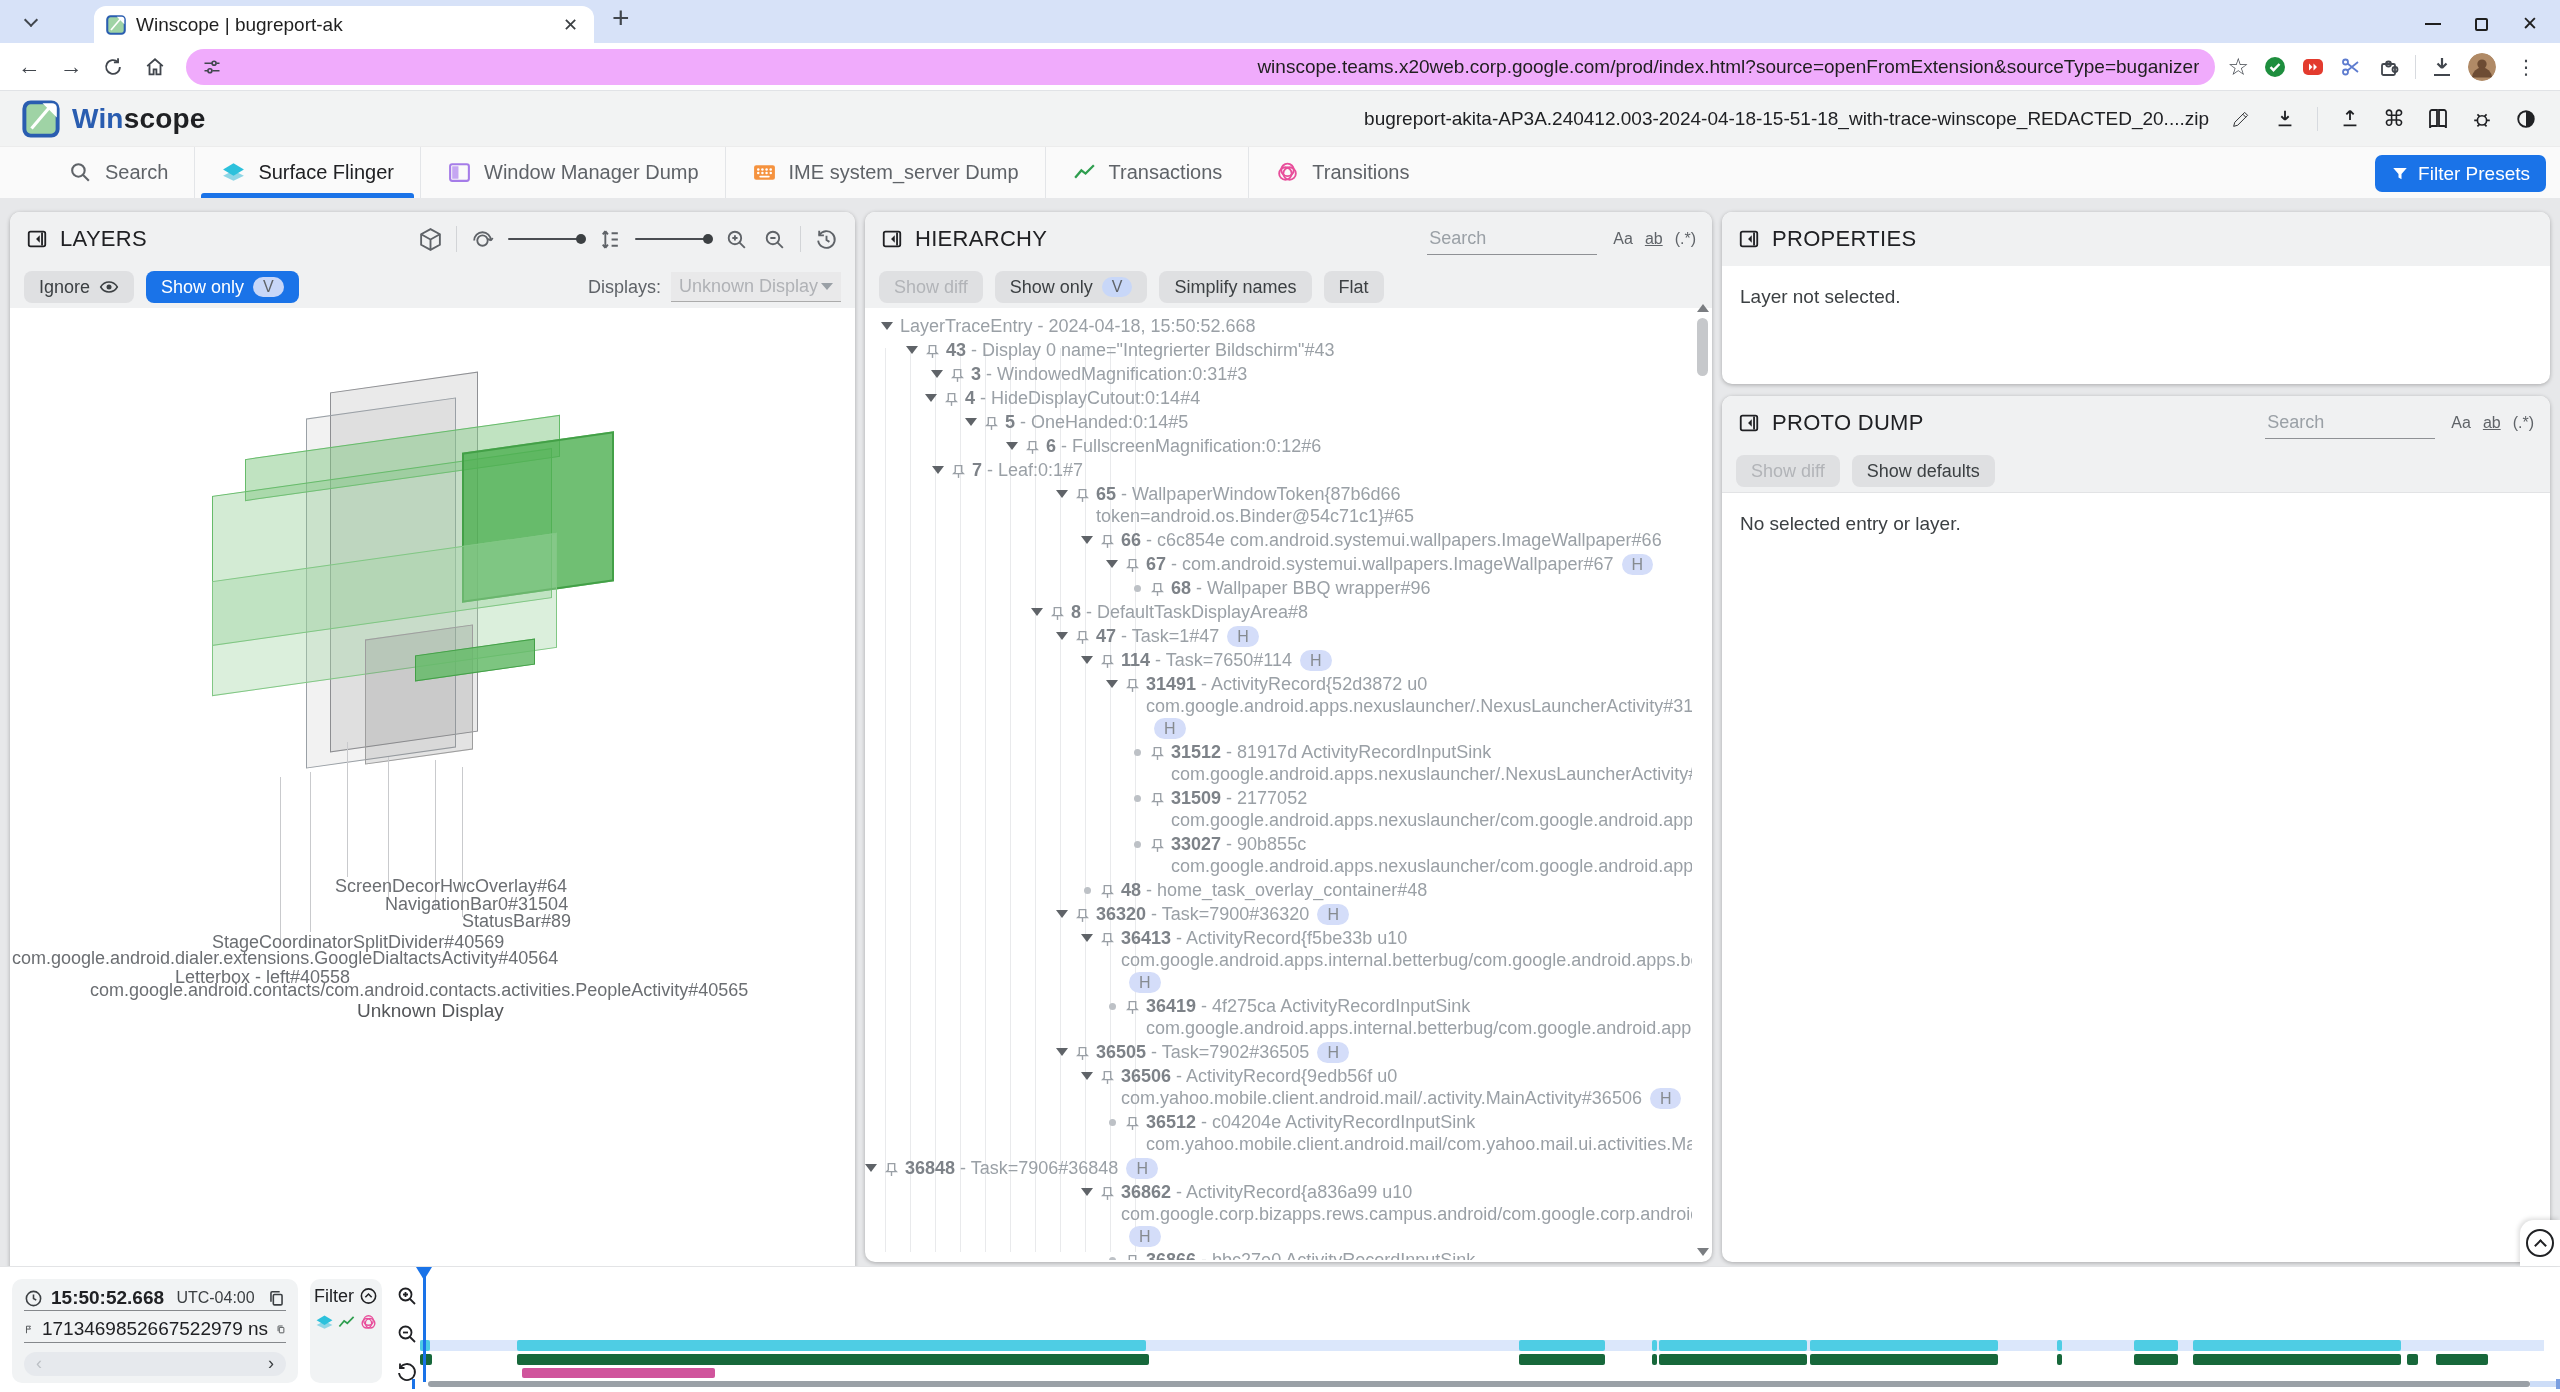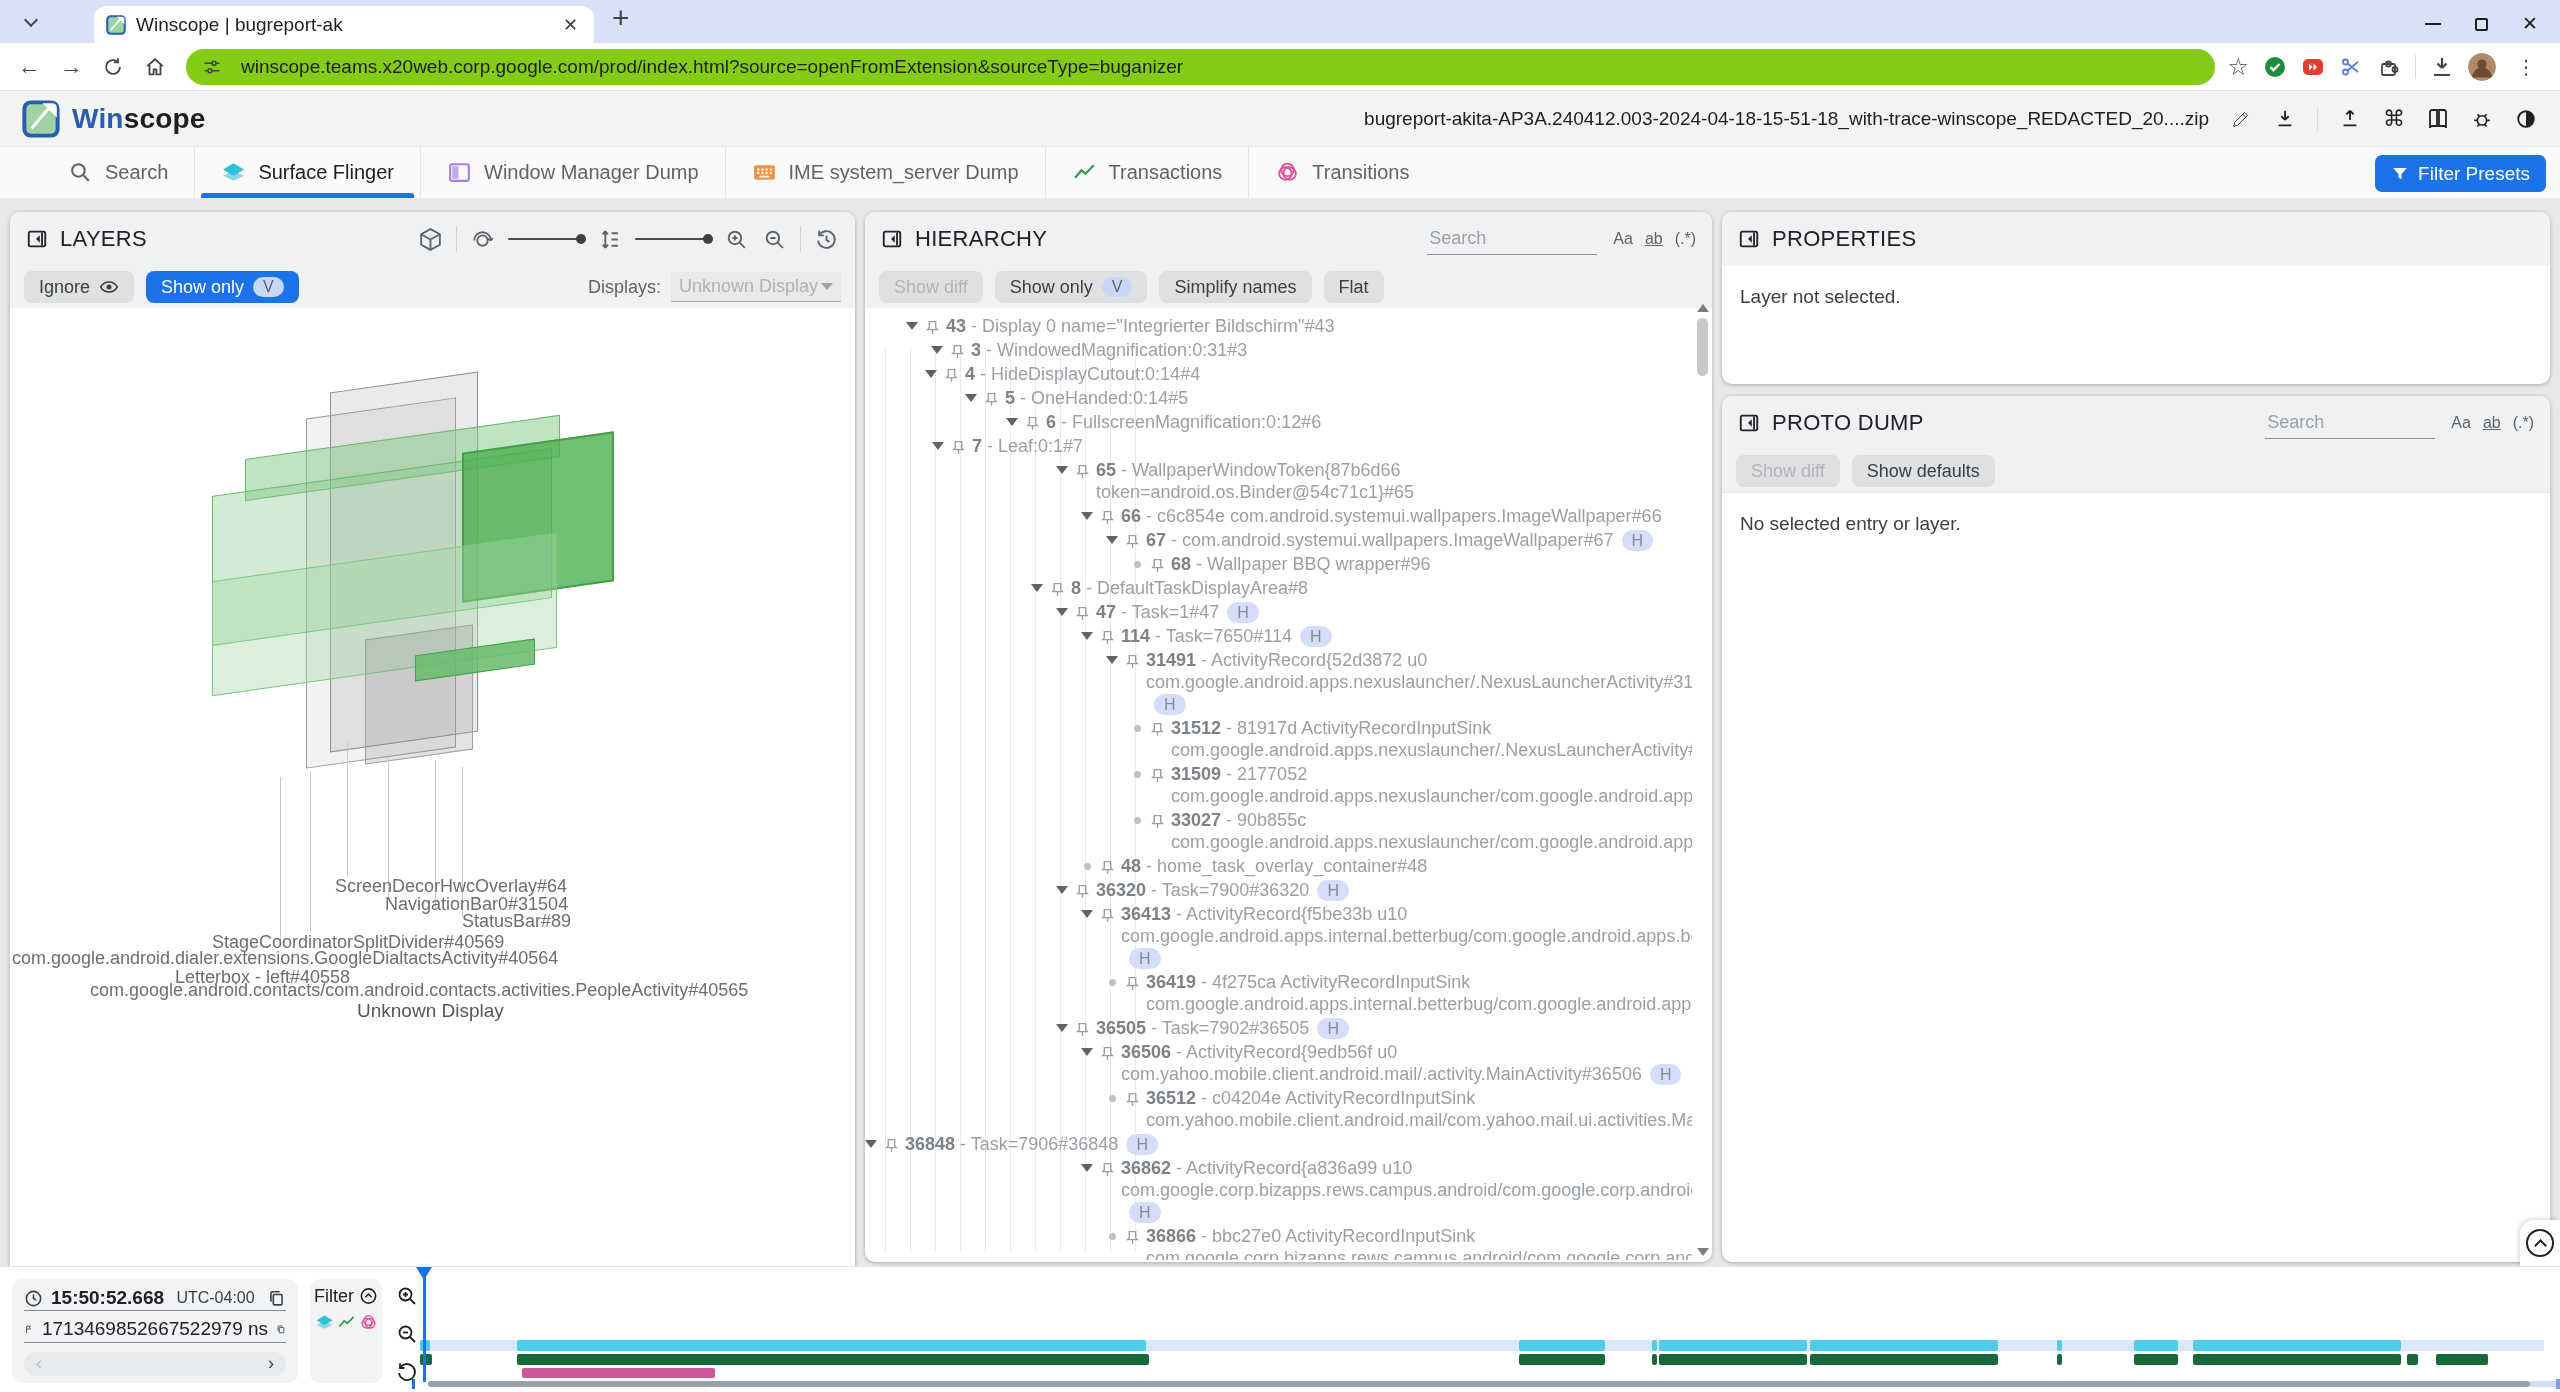--- a/index.html
+++ b/index.html
@@ -14,21 +14,21 @@
   .chrome-tab .t-title{flex:1;font-size:19px;color:#1f1f1f;white-space:nowrap;overflow:hidden;margin-left:10px;}
   .tab-close{font-size:18px;color:#3c4043;padding:0 4px;}
   .newtab{font-size:30px;color:#41464d;margin:0 0 8px 18px;font-weight:300;}
   .winctl{margin-left:auto;display:flex;gap:34px;align-items:center;padding:0 22px 12px 0;color:#1f1f1f;}
   .wc-min{width:16px;height:2px;background:#1f1f1f;}
   .wc-max{width:13px;height:13px;border:2px solid #1f1f1f;border-radius:2px;}
   .wc-close{font-size:19px;line-height:14px;}
 
   .toolbar{position:absolute;top:43px;left:0;right:0;height:48px;background:#fff;border-bottom:1px solid #e1e3e6;display:flex;align-items:center;padding:0 10px;gap:4px;}
   .nav-btn{width:38px;height:38px;display:flex;align-items:center;justify-content:center;font-size:23px;color:#41464d;}
-  .url-pill{flex:1;height:36px;background:#84cc16;border-radius:18px;display:flex;align-items:center;padding:0 16px;margin:0 8px;gap:19px;}
+  .url-pill{flex:1;height:36px;background:#f0abfc;border-radius:18px;display:flex;align-items:center;padding:0 16px;margin:0 8px;gap:12px;justify-content:space-between;}
   .url-text{font-size:19px;color:#1f1f1f;white-space:nowrap;overflow:hidden;}
   .ext-row{display:flex;align-items:center;gap:14px;padding-right:8px;}
   .tb-sep{width:1px;height:24px;background:#d7dadf;}
   .icon20{width:24px;height:24px;display:inline-block;}
   .avatar{width:28px;height:28px;border-radius:50%;overflow:hidden;}
   .kebab{font-size:20px;color:#41464d;padding:0 6px;}
 
   
   .app-header{position:absolute;top:91px;left:0;right:0;height:55px;background:#f2f3f3;display:flex;align-items:center;padding:0 22px;}
   .logo{width:38px;height:38px;}
@@ -487,20 +487,25 @@
           </button>
         <button class="chip">
             <span>Simplify names</span>
           </button>
         <button class="chip">
             <span>Flat</span>
           </button>
       </div>
       <div class="tree" id="tree">
         <div class="guides"></div>
+      <div class="trow" style="padding-left: 16px;">
+    <span class="caret"></span>
+
+    <span class="tbody2"> <span class="ttext">LayerTraceEntry - 2024-04-18, 15:50:52.668</span></span>
+  </div>
           <div class="trow" style="padding-left: 41px;">
     <span class="caret"></span>
     <span class="pin"><svg viewBox="0 0 14 14" width="15" height="15">
                 <path d="M4 1.5 h6 v6 l1.5 1.5 h-9 L4 7.5 Z" fill="none" stroke="#9aa0a6" stroke-width="1.3"></path>
                 <line x1="7" y1="9.2" x2="7" y2="13" stroke="#9aa0a6" stroke-width="1.3"></line>
               </svg></span>
     <span class="tbody2"><span class="tnum">43</span> <span class="ttext">- Display 0 name="Integrierter Bildschirm"#43</span></span>
   </div>
           <div class="trow" style="padding-left: 66px;">
     <span class="caret"></span>

